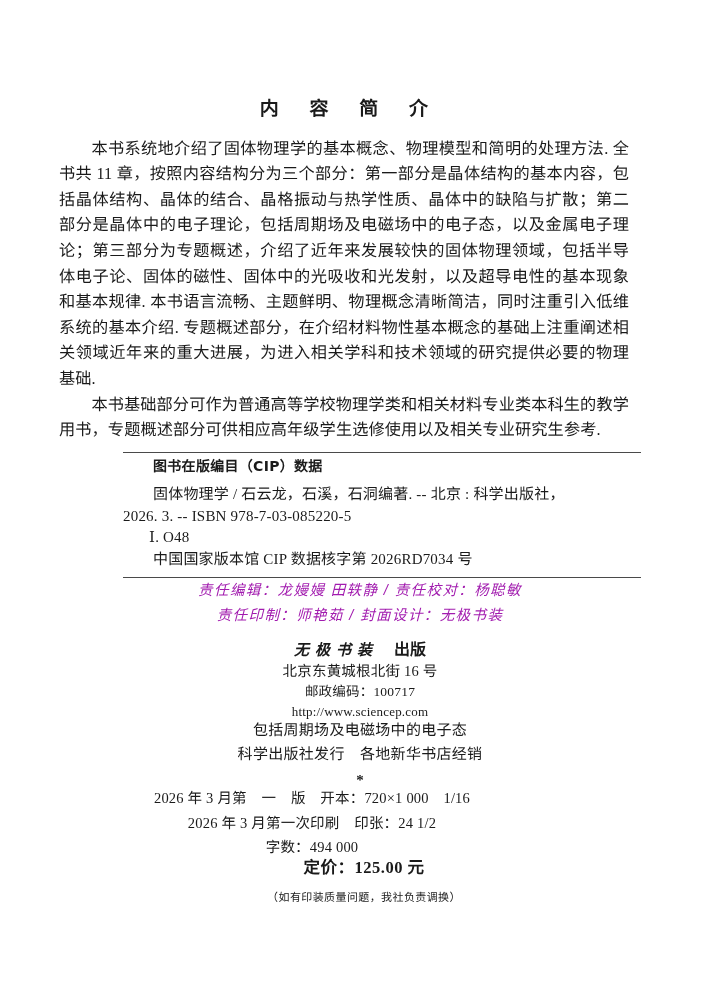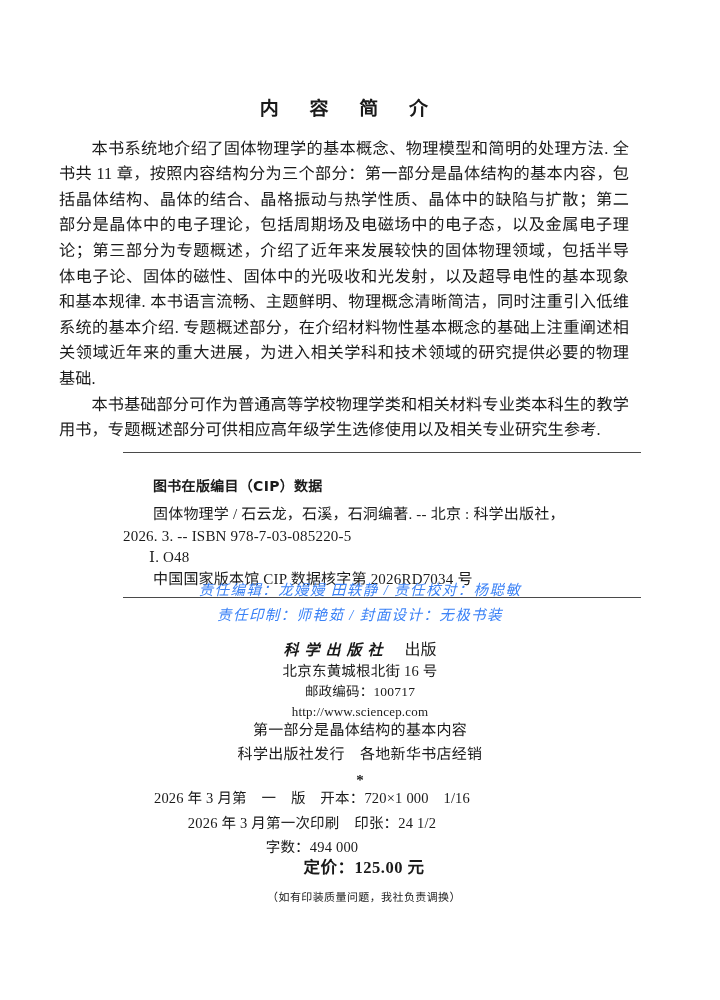--- a/index.html
+++ b/index.html
@@ -50,21 +50,21 @@
   }
 
   
   .cip-box {
     position: absolute;
     left: 123px;
     top: 452px;
     width: 518px;
     border-top: 1.6px solid #4a4a4a;
     border-bottom: 1.6px solid #4a4a4a;
-    padding: 20px 0 7px 0;
+    padding: 0 0 7px 0;
     box-sizing: border-box;
   }
   .cip-title {
     font-family: "DejaVu Sans", "Liberation Sans", sans-serif;
     font-weight: bold;
     font-size: 14px;
     margin: 2px 0 9px 30px;
     letter-spacing: 0.3px;
   }
   .cip-line {
@@ -85,26 +85,26 @@
 
   
   .credits {
     position: absolute;
     left: 0;
     top: 578px;
     width: 720px;
     text-align: center;
   }
   .credit-line {
-    font-family: Liberation Serif, serif;
+    font-family: Liberation Sans, sans-serif;
     font-style: italic;
     font-size: 14.5px;
     line-height: 25px;
     letter-spacing: 1.4px;
-    color: #3b82f6;
+    color: #a21caf;
     margin: 0;
   }
 
   
   .publisher {
     position: absolute;
     left: 0;
     top: 638px;
     width: 720px;
     text-align: center;
@@ -117,21 +117,21 @@
   .pub-logo-name {
     font-family: "DejaVu Serif", "Liberation Serif", serif;
     font-style: italic;
     font-weight: bold;
     font-size: 15px;
     letter-spacing: 6px;
     vertical-align: middle;
   }
   .pub-logo-verb {
     font-family: "DejaVu Sans", "Liberation Sans", sans-serif;
-    font-weight: normal;
+    font-weight: bold;
     font-size: 16px;
     vertical-align: middle;
     margin-left: 16px;
   }
   .pub-addr {
     margin: 0;
     font-size: 14.5px;
     line-height: 21px;
     letter-spacing: 0.2px;
   }
@@ -225,29 +225,29 @@
     <p class="cip-line indent1">中国国家版本馆 CIP 数据核字第 2026RD7034 号</p>
   </section>
 
   <section class="credits">
     <p class="credit-line">责任编辑：龙嫚嫚 田轶静 / 责任校对：杨聪敏</p>
     <p class="credit-line">责任印制：师艳茹 / 封面设计：无极书装</p>
   </section>
 
   <section class="publisher">
     <p class="pub-logo-line">
-      <span class="pub-logo-name">科学出版社</span><span class="pub-logo-verb">出版</span>
+      <span class="pub-logo-name">无极书装</span><span class="pub-logo-verb">出版</span>
     </p>
     <p class="pub-addr">北京东黄城根北街 16 号</p>
     <p class="pub-post">邮政编码：100717</p>
     <p class="pub-url">http://www.sciencep.com</p>
   </section>
 
   <section class="printing">
-    <p class="print-line">第一部分是晶体结构的基本内容</p>
+    <p class="print-line">包括周期场及电磁场中的电子态</p>
     <p class="print-line">科学出版社发行　各地新华书店经销</p>
     <p class="asterisk">*</p>
   </section>
 
   <section class="specs">
     <p class="spec-line">2026 年 3 月第　一　版　开本：720×1 000　1/16</p>
     <p class="spec-line">2026 年 3 月第一次印刷　印张：24 1/2</p>
     <p class="spec-line">字数：494 000</p>
   </section>
 

